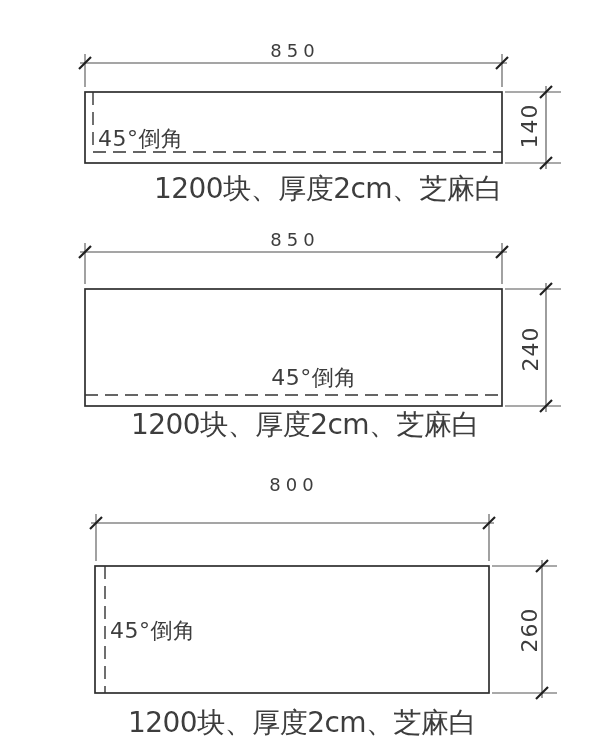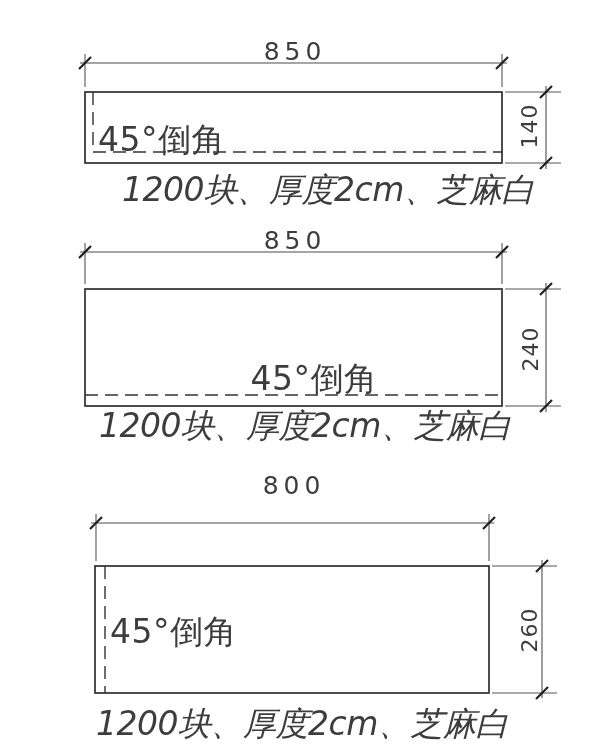--- a/index.html
+++ b/index.html
@@ -48,42 +48,41 @@
     stroke-dasharray: 13 7;
   }
   
   .lbl {
     position: absolute;
     color: #3d3d3d;
     white-space: nowrap;
     line-height: 1;
   }
   .dim-h {
-    font-size: 25px;
+    font-size: 18px;
     letter-spacing: 5px;
     transform: translate(-50%, -50%);
   }
   .dim-v {
     font-size: 22px;
     letter-spacing: 1px;
     transform: translate(-50%, -50%) rotate(-90deg);
   }
   .chamfer {
-    font-size: 33px;
+    font-size: 22px;
     letter-spacing: 0.5px;
     transform: translateY(-50%);
   }
   .chamfer.centered {
     transform: translate(-50%, -50%);
   }
   .caption {
-    font-size: 33px;
+    font-size: 28px;
     letter-spacing: -0.5px;
     transform: translate(-50%, -50%);
-    font-style: italic;
   }
 </style>
 </head>
 <body>
 
 <div class="canvas">
 
   <svg class="linework" width="602" height="755" viewBox="0 0 602 755">
 
     <g>

